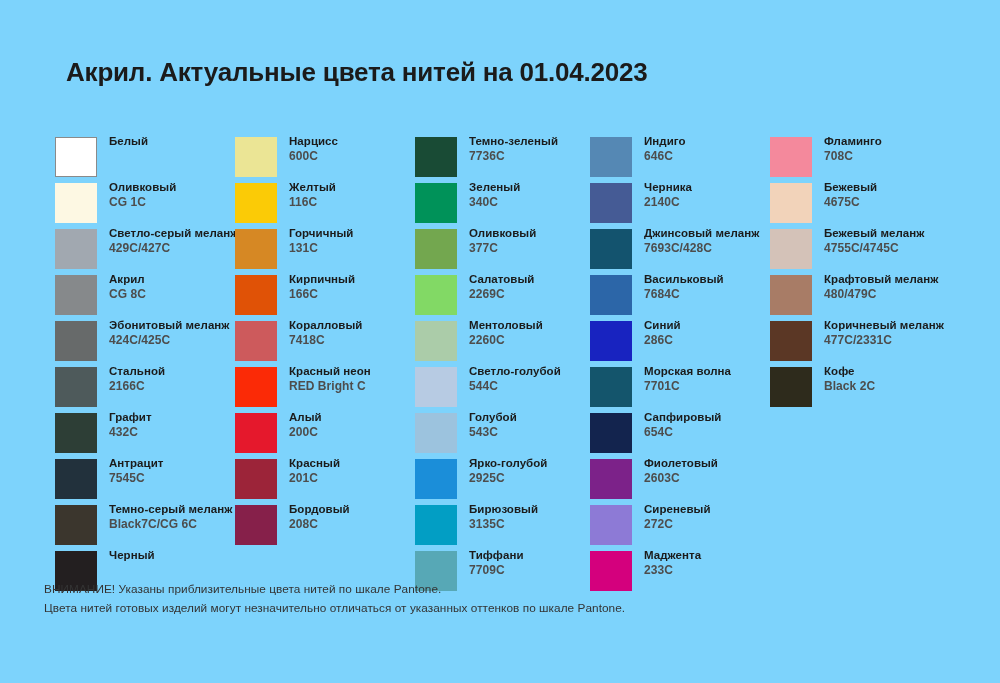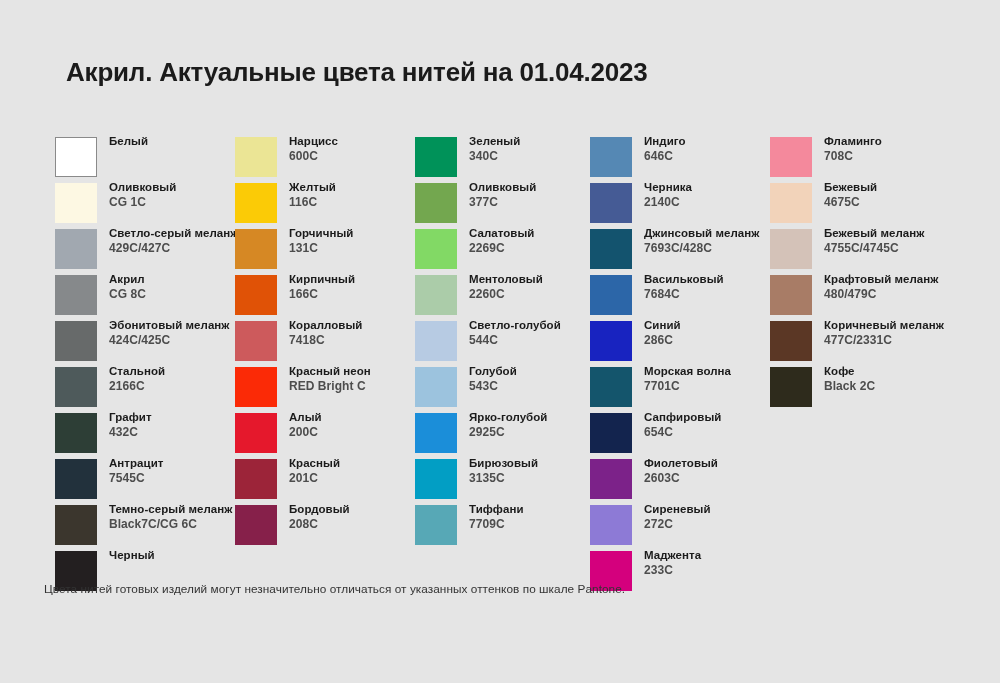--- a/index.html
+++ b/index.html
@@ -10,21 +10,21 @@
     width: 1000px;
     height: 683px;
     background: #ffffff;
     font-family: "Liberation Sans", sans-serif;
     overflow: hidden;
   }
   .page {
     position: relative;
     width: 1000px;
     height: 683px;
-    background: #e5e5e5;
+    background: #7dd3fc;
   }
   .title {
     position: absolute;
     left: 66px;
     top: 57px;
     font-size: 26px;
     font-weight: bold;
     color: #1b1b1b;
     letter-spacing: -0.2px;
     white-space: nowrap;
@@ -235,20 +235,27 @@
         <div class="row">
           <div class="swatch" style="background: rgb(134, 32, 74);"></div>
           <div class="labels">
             <div class="name">Бордовый</div>
             <div class="code">208C</div>
           </div>
         </div>
       </div>
       <div class="column col-2">
         <div class="row">
+          <div class="swatch" style="background: rgb(25, 75, 53);"></div>
+          <div class="labels">
+            <div class="name">Темно-зеленый</div>
+            <div class="code">7736C</div>
+          </div>
+        </div>
+        <div class="row">
           <div class="swatch" style="background: rgb(0, 146, 89);"></div>
           <div class="labels">
             <div class="name">Зеленый</div>
             <div class="code">340C</div>
           </div>
         </div>
         <div class="row">
           <div class="swatch" style="background: rgb(115, 167, 79);"></div>
           <div class="labels">
             <div class="name">Оливковый</div>
@@ -417,16 +424,17 @@
           <div class="swatch" style="background: rgb(46, 43, 28);"></div>
           <div class="labels">
             <div class="name">Кофе</div>
             <div class="code">Black 2C</div>
           </div>
         </div>
       </div>
     </div>
 
   <div class="footer" id="footer-root">
+      <div class="footer-line">ВНИМАНИЕ! Указаны приблизительные цвета нитей по шкале Pantone.</div>
       <div class="footer-line">Цвета нитей готовых изделий могут незначительно отличаться от указанных оттенков по шкале Pantone.</div>
     </div>
 
 </div>
 
 </body></html>

